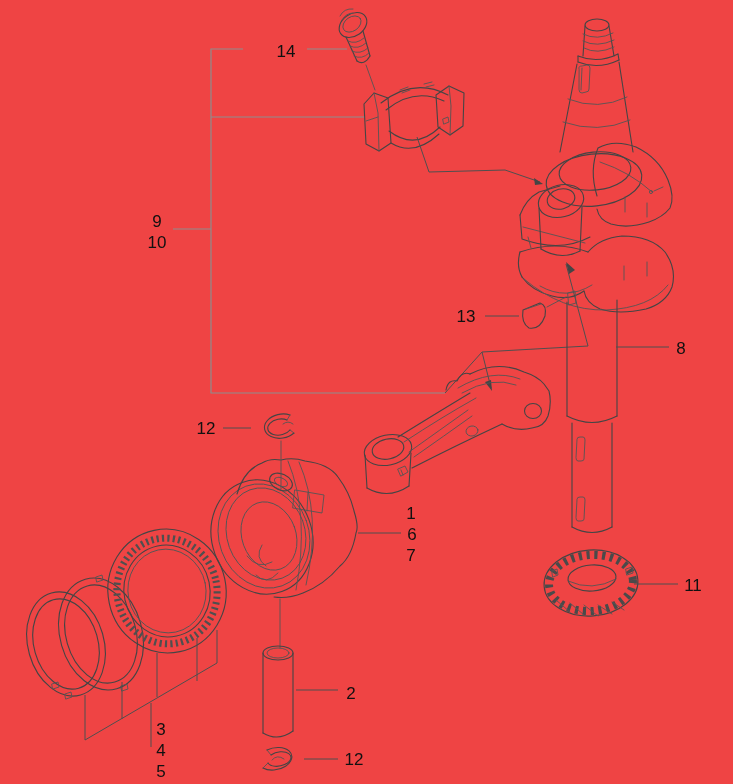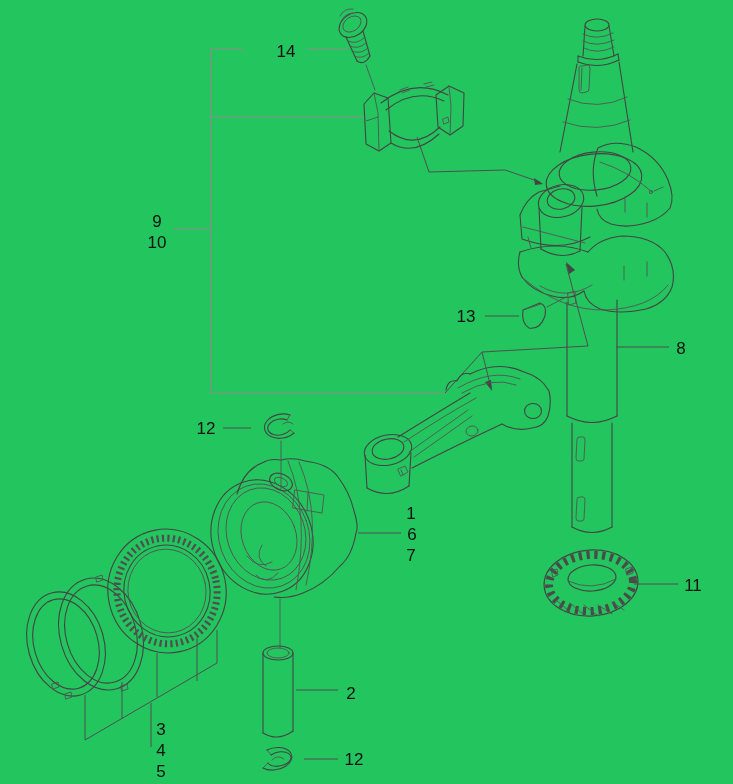--- a/index.html
+++ b/index.html
@@ -1,19 +1,19 @@
 <!DOCTYPE html>
 <html><head>
 <meta charset="utf-8">
 <style>
   html,body{margin:0;padding:0;background:#ffffff;}
   .canvas{
     position:relative;
     width:733px;height:784px;
-    background:#22c55e;
+    background:#ef4444;
     font-family:"Liberation Sans", sans-serif;
     overflow:hidden;
   }
   svg{display:block}
   .part{fill:none;stroke:#454545;stroke-width:1.1;stroke-linecap:round;stroke-linejoin:round;}
   .fine{fill:none;stroke:#555555;stroke-width:0.9;stroke-linecap:round;stroke-linejoin:round;}
   .leader{fill:none;stroke:#4f4f4f;stroke-width:1;}
   .bracket{fill:none;stroke:#8d8d8d;stroke-width:1.2;}
   .arrow{fill:#454545;stroke:none;}
   .teeth{fill:none;stroke:#4a4a4a;stroke-width:8;stroke-dasharray:3.2 4.6;}

